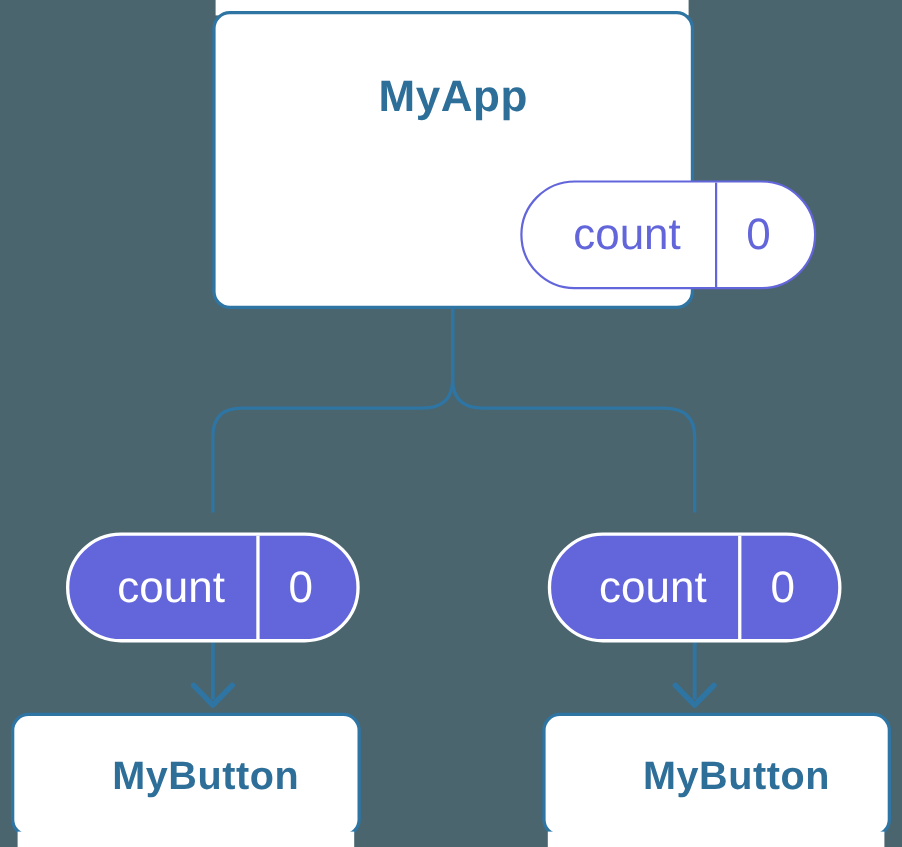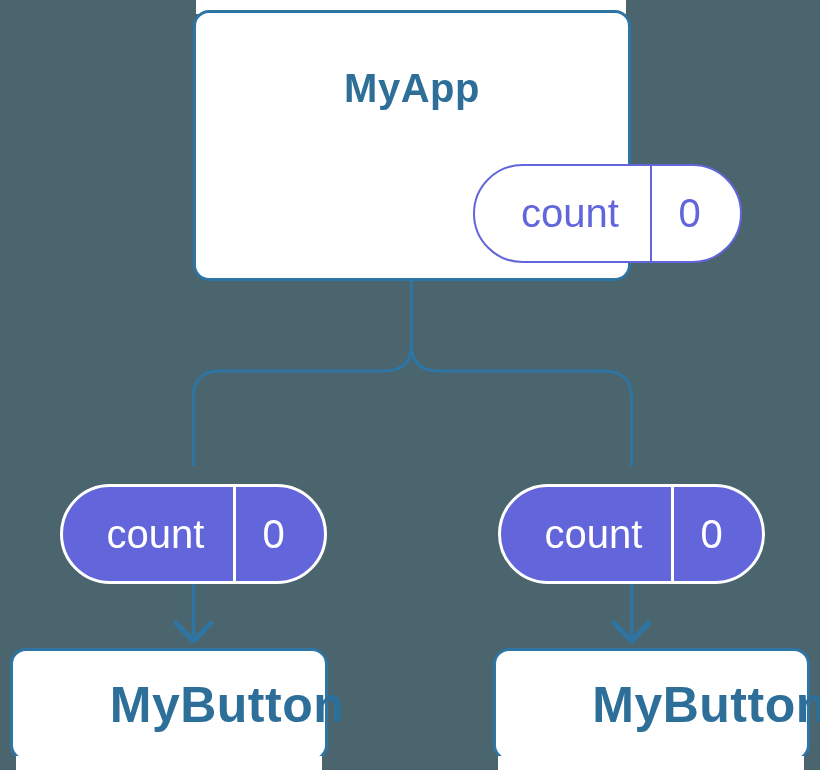--- a/index.html
+++ b/index.html
@@ -44,23 +44,22 @@
   .root-title {
     position: absolute;
     left: 0; top: 45px; width: 100%; height: 60px;
     display: flex; align-items: center; justify-content: center;
     font-size: 40px; font-weight: bold; color: var(--steel-text);
     letter-spacing: 0.5px;
   }
   .leaf-title {
     width: 100%; height: 100%;
     display: flex; align-items: center; justify-content: center;
-    font-size: 50px; font-weight: bold; color: var(--steel-text);
+    font-size: 36px; font-weight: bold; color: var(--steel-text);
     letter-spacing: 0.5px;
-    margin-left: 40px;
   }
   .pill {
     position: absolute;
     display: flex;
     align-items: stretch;
     font-size: 40px;
     margin-top: 21px;
   }
   .pill-state {
     left: 277px; top: 130px; width: 269px; height: 99px;

